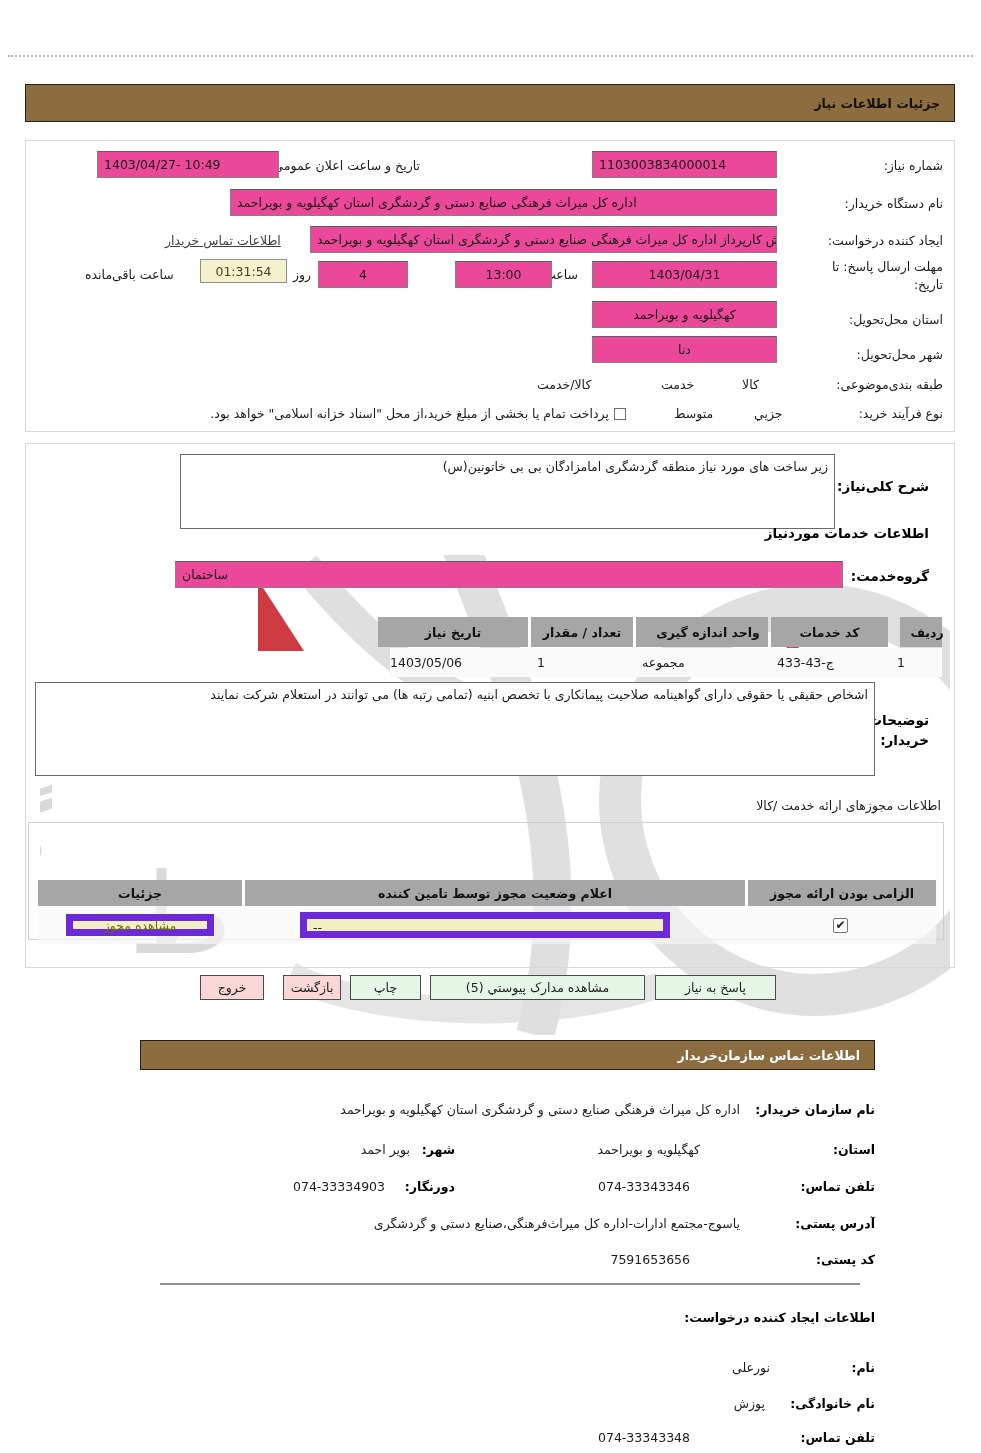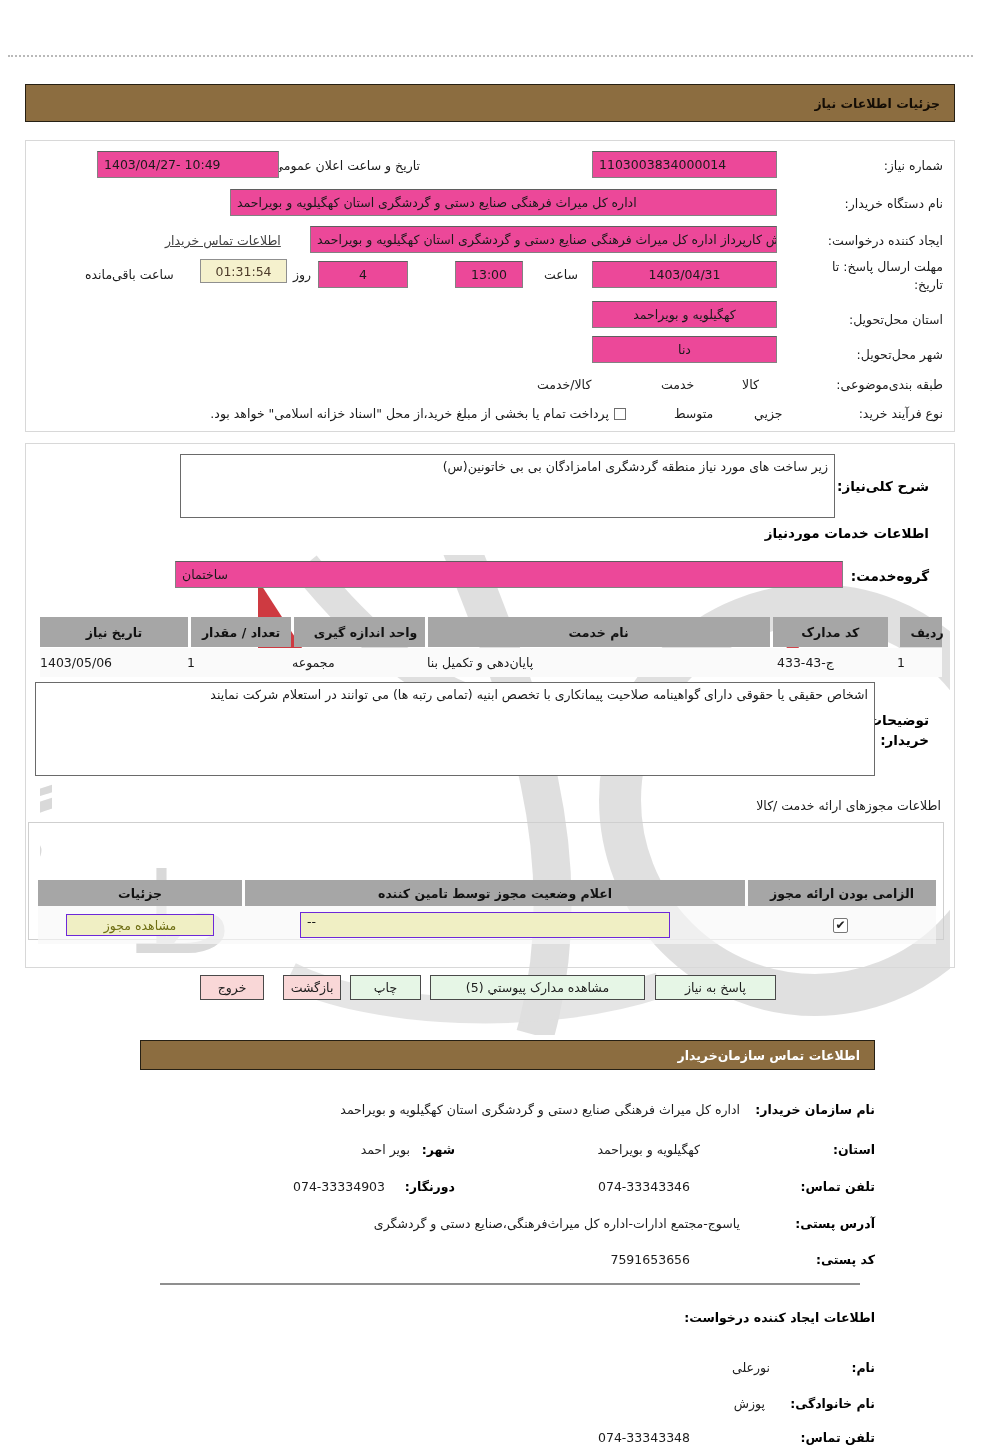--- a/index.html
+++ b/index.html
@@ -29,21 +29,21 @@
   .cbx-big{width:15px;height:15px;border:1px solid #777;background:#fff;box-sizing:border-box;
     display:flex;align-items:center;justify-content:center;font-size:12px;color:#222;border-radius:2px;}
   .cont{border:1px solid #d8d8d8;box-sizing:border-box;background:transparent;}
   .thead{background:#a6a6a6;font-weight:bold;color:#111;display:flex;align-items:center;justify-content:center;box-sizing:border-box;}
   .tcell{background:#fafafa;display:flex;align-items:center;justify-content:flex-end;box-sizing:border-box;}
   .btn{
     border:1px solid #4a4a4a;box-sizing:border-box;display:flex;align-items:center;justify-content:center;
     font-size:12.5px;color:#1d1d1d;cursor:pointer;background:#e6f6e6;
   }
   .btn.pink{background:#f9d7d7;}
-  .yellow{background:#f0efc4;border:1px solid #6d28d9;box-sizing:border-box;}
+  .yellow{background:#f0efc4;border:7px solid #6d28d9;box-sizing:border-box;}
   .link{color:#404040;text-decoration:underline;cursor:pointer;white-space:nowrap;}
   .topline{border-top:2px dotted #b9b9b9;}
   .divider{background:#8f8f8f;}
   .wm{position:absolute;z-index:0;}
 </style>
 </head>
 <body>
 
 <div class="wm" style="left:40px;top:555px;width:910px;height:480px;">
   <svg width="910" height="480" viewBox="0 0 910 480" xmlns="http://www.w3.org/2000/svg">
@@ -84,21 +84,21 @@
 <div class="abs field right" style="left:310px;top:226px;width:467px;height:27px;">
   <span style="white-space:nowrap;">نورعلی پوزش کارپرداز اداره کل میراث فرهنگی صنایع دستی و گردشگری استان کهگیلویه و بویراحمد</span>
 </div>
 <a class="abs link" style="left:165px;top:233px;">اطلاعات تماس خریدار</a>
 
 <div class="abs lbl" style="right:38px;top:258px;width:120px;white-space:normal;text-align:right;line-height:1.45;">مهلت ارسال پاسخ: تا تاریخ:</div>
 <div class="abs field center" style="left:592px;top:261px;width:185px;height:27px;">
   <span class="ltr">1403/04/31</span>
 </div>
 <div class="abs lbl" style="right:403px;top:267px;">ساعت</div>
-<div class="abs field center" style="left:455px;top:261px;width:68px;height:27px;">
+<div class="abs field center" style="left:455px;top:261px;width:97px;height:27px;">
   <span class="ltr">13:00</span>
 </div>
 <div class="abs field center" style="left:318px;top:261px;width:90px;height:27px;">
   <span class="ltr">4</span>
 </div>
 <div class="abs lbl" style="left:293px;top:267px;">روز</div>
 <div class="abs" style="left:200px;top:259px;width:87px;height:24px;background:#f5f1cd;border:1px solid #8f8f8f;box-sizing:border-box;display:flex;align-items:center;justify-content:center;">
   <span class="ltr" style="color:#4c3b2a;">01:31:54</span>
 </div>
 <div class="abs lbl" style="left:85px;top:267px;">ساعت باقی‌مانده</div>
@@ -124,43 +124,41 @@
 
 <div class="abs lbl" style="left:754px;top:406px;">جزیي</div>
 
 <div class="abs lbl" style="left:674px;top:406px;">متوسط</div>
 <div class="abs cbx" style="left:614px;top:408px;"></div>
 <div class="abs" style="left:157px;top:406px;width:452px;text-align:right;white-space:nowrap;">پرداخت تمام یا بخشی از مبلغ خرید،از محل "اسناد خزانه اسلامی" خواهد بود.</div>
 
 <div class="abs cont" style="left:25px;top:443px;width:930px;height:525px;"></div>
 
 <div class="abs lbl lbl-b" style="right:52px;top:478px;font-size:13.5px;">شرح کلی‌نیاز:</div>
-<div class="abs ta" style="left:180px;top:454px;width:655px;height:64px;text-align:right;padding-left:24px;">
+<div class="abs ta" style="left:180px;top:454px;width:655px;height:75px;text-align:right;padding-left:24px;">
   <span>زیر ساخت های مورد نیاز منطقه گردشگری امامزادگان بی بی خاتونین(س)</span>
 </div>
 
 <div class="abs lbl lbl-b" style="right:52px;top:525px;font-size:13.5px;">اطلاعات خدمات مورد‌نیاز</div>
 
 <div class="abs lbl lbl-b" style="right:52px;top:568px;font-size:13.5px;">گروه‌خدمت:</div>
 <div class="abs field right" style="left:175px;top:561px;width:668px;height:27px;">
   <span>ساختمان</span>
 </div>
 
 <div class="abs" style="left:40px;top:617px;width:902px;display:flex;flex-direction:row;gap:0;">
   <div class="thead" style="width:42px;height:30px;margin-left:12px;padding-left:12px;">ردیف</div>
-  <div class="thead" style="width:117px;height:30px;margin-left:3px;">کد مدارک</div>
-  <div class="thead" style="width:347px;height:30px;margin-left:3px;">نام خدمت</div>
+  <div class="thead" style="width:117px;height:30px;margin-left:3px;">کد خدمات</div>
   <div class="thead" style="width:132px;height:30px;margin-left:3px;padding-left:12px;">واحد اندازه گیری</div>
   <div class="thead" style="width:102px;height:30px;margin-left:3px;">تعداد / مقدار</div>
   <div class="thead" style="width:150px;height:30px;">تاریخ نیاز</div>
 </div>
 <div class="abs" style="left:40px;top:648px;width:902px;display:flex;flex-direction:row;">
   <div class="tcell" style="width:45px;height:29px;">1</div>
   <div class="tcell" style="width:120px;height:29px;">ج-43-433</div>
-  <div class="tcell" style="width:350px;height:29px;">پایان‌دهی و تکمیل بنا</div>
   <div class="tcell" style="width:135px;height:29px;">مجموعه</div>
   <div class="tcell" style="width:105px;height:29px;">1</div>
   <div class="tcell" style="width:147px;height:29px;">
       <span class="ltr">1403/05/06</span>
     </div>
 </div>
 
 <div class="abs lbl-b" style="right:52px;top:710px;width:84px;text-align:right;white-space:normal;line-height:1.5;font-size:13.5px;">توضیحات خریدار:</div>
 <div class="abs ta" style="left:35px;top:682px;width:840px;height:94px;text-align:right;">
   <span>اشخاص حقیقی یا حقوقی دارای گواهینامه صلاحیت پیمانکاری با تخصص ابنیه (تمامی رتبه ها) می توانند در استعلام شرکت نمایند</span>

